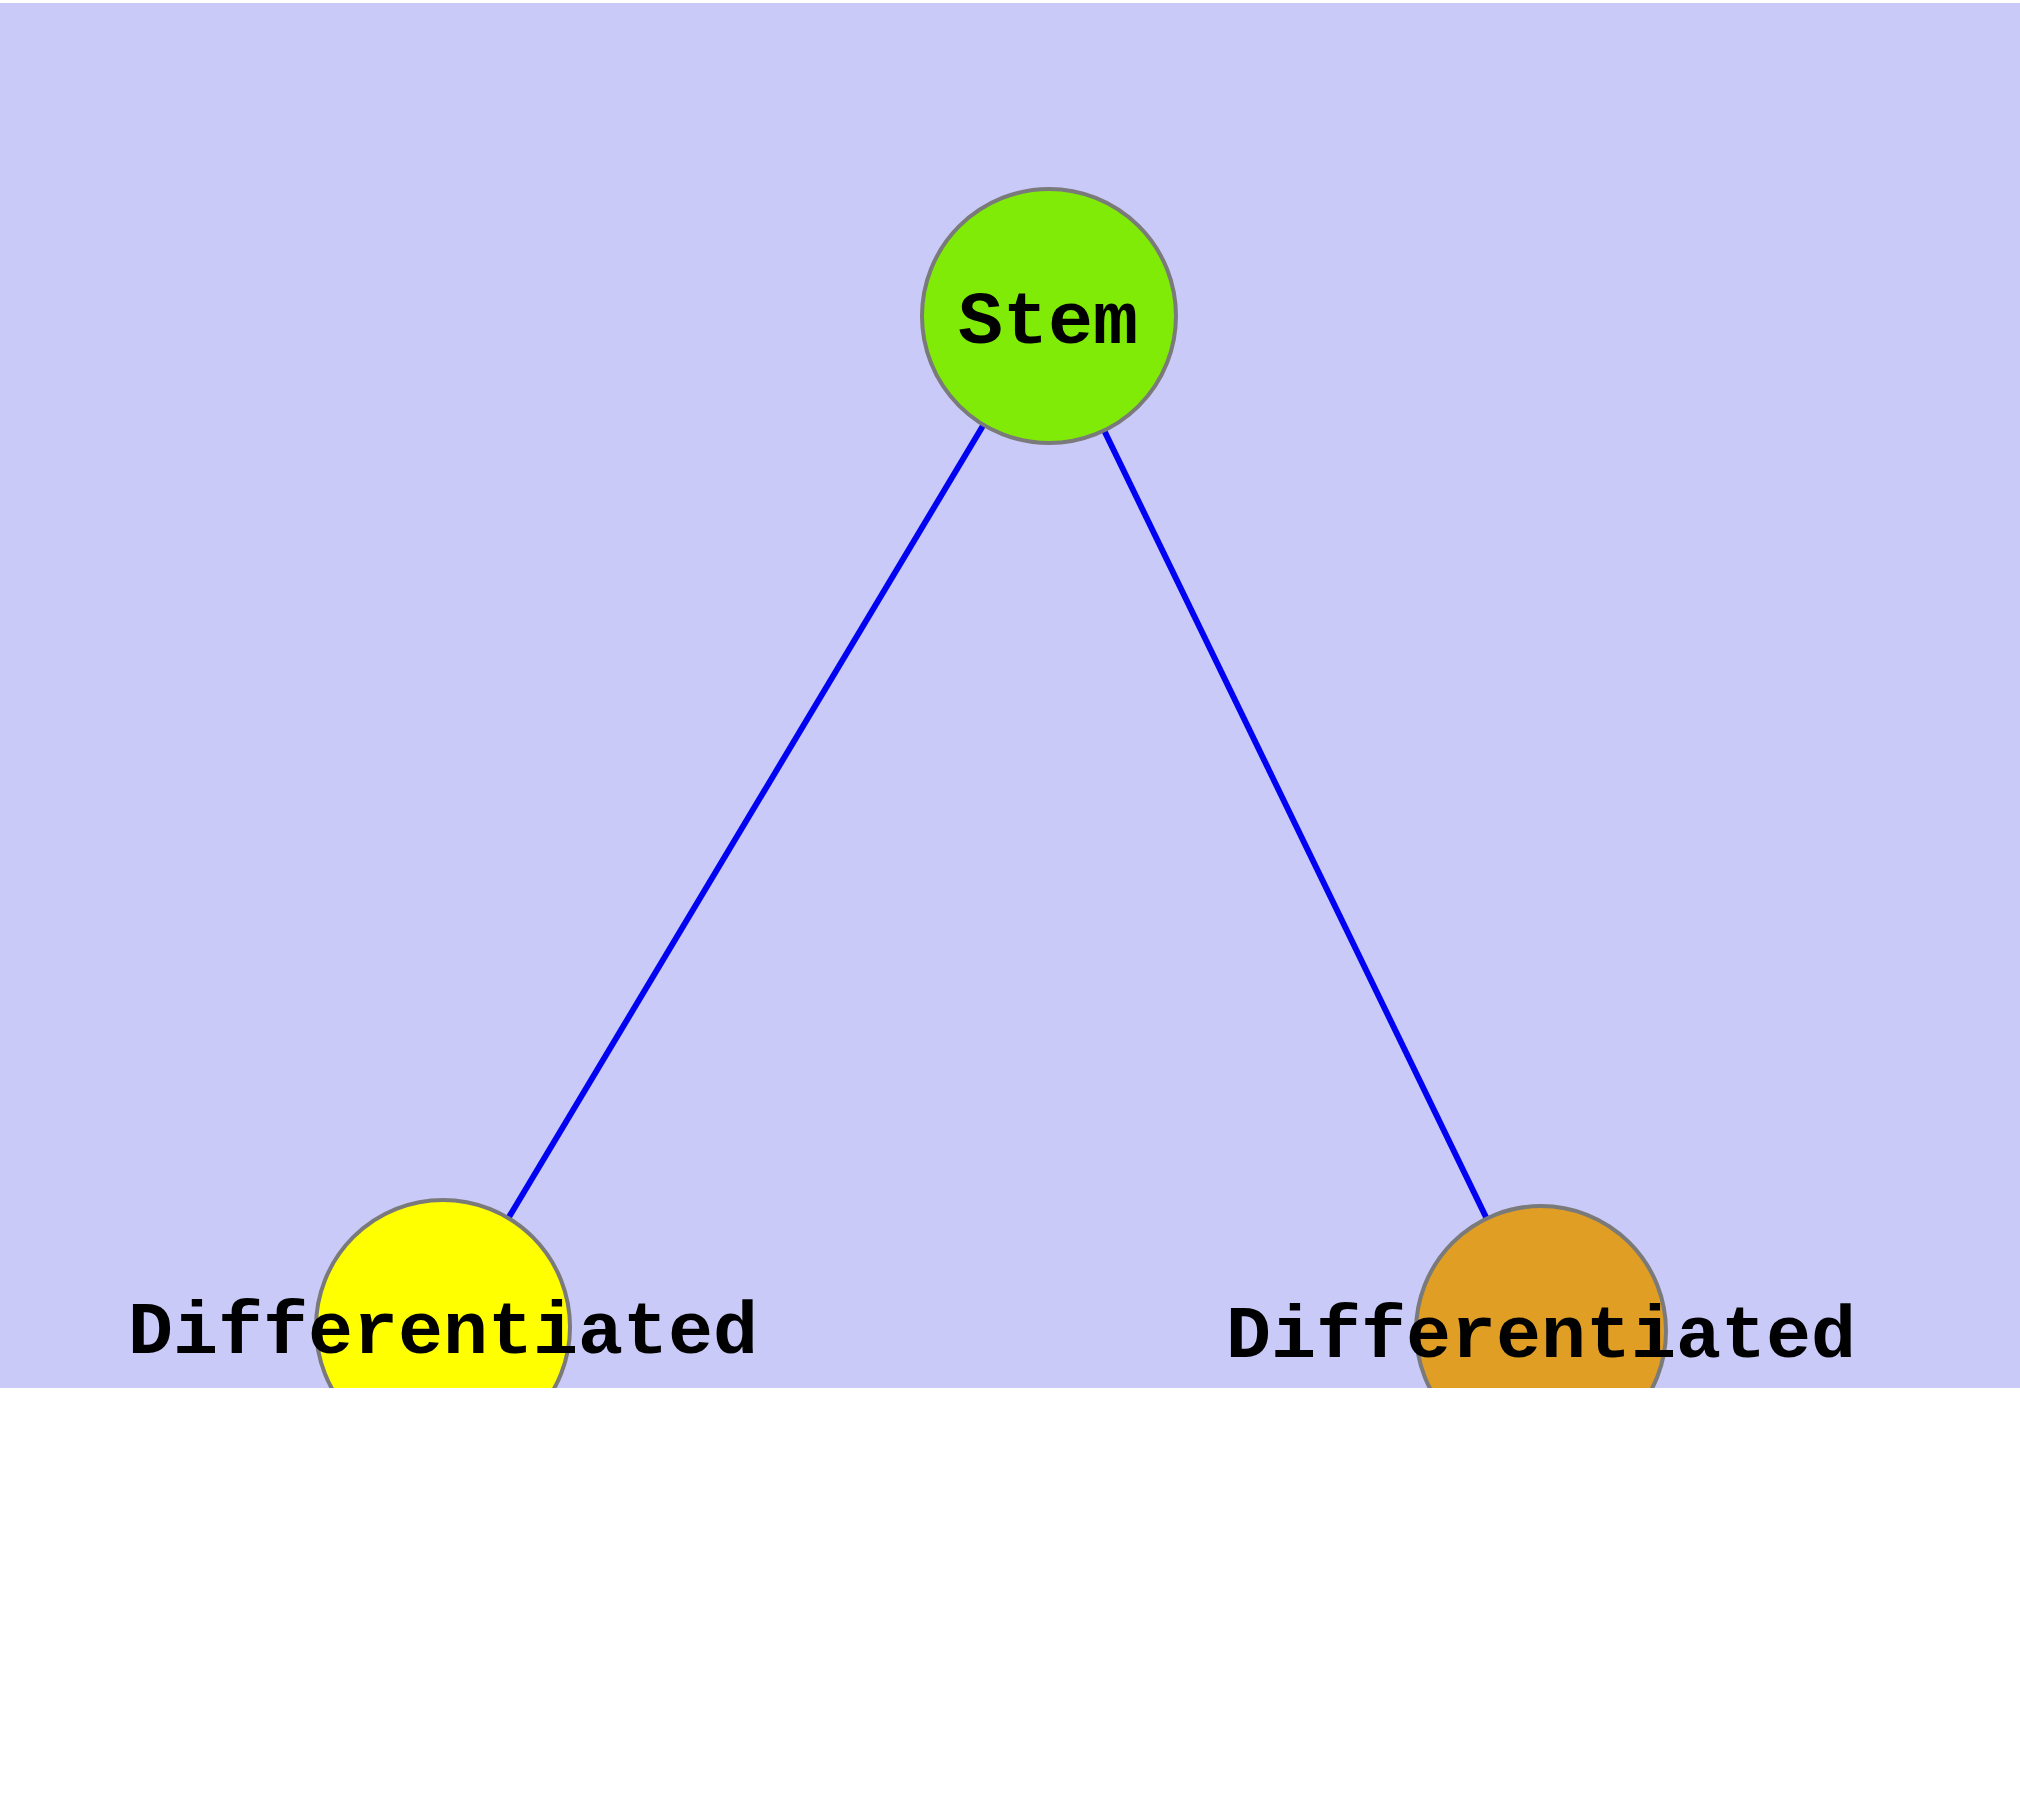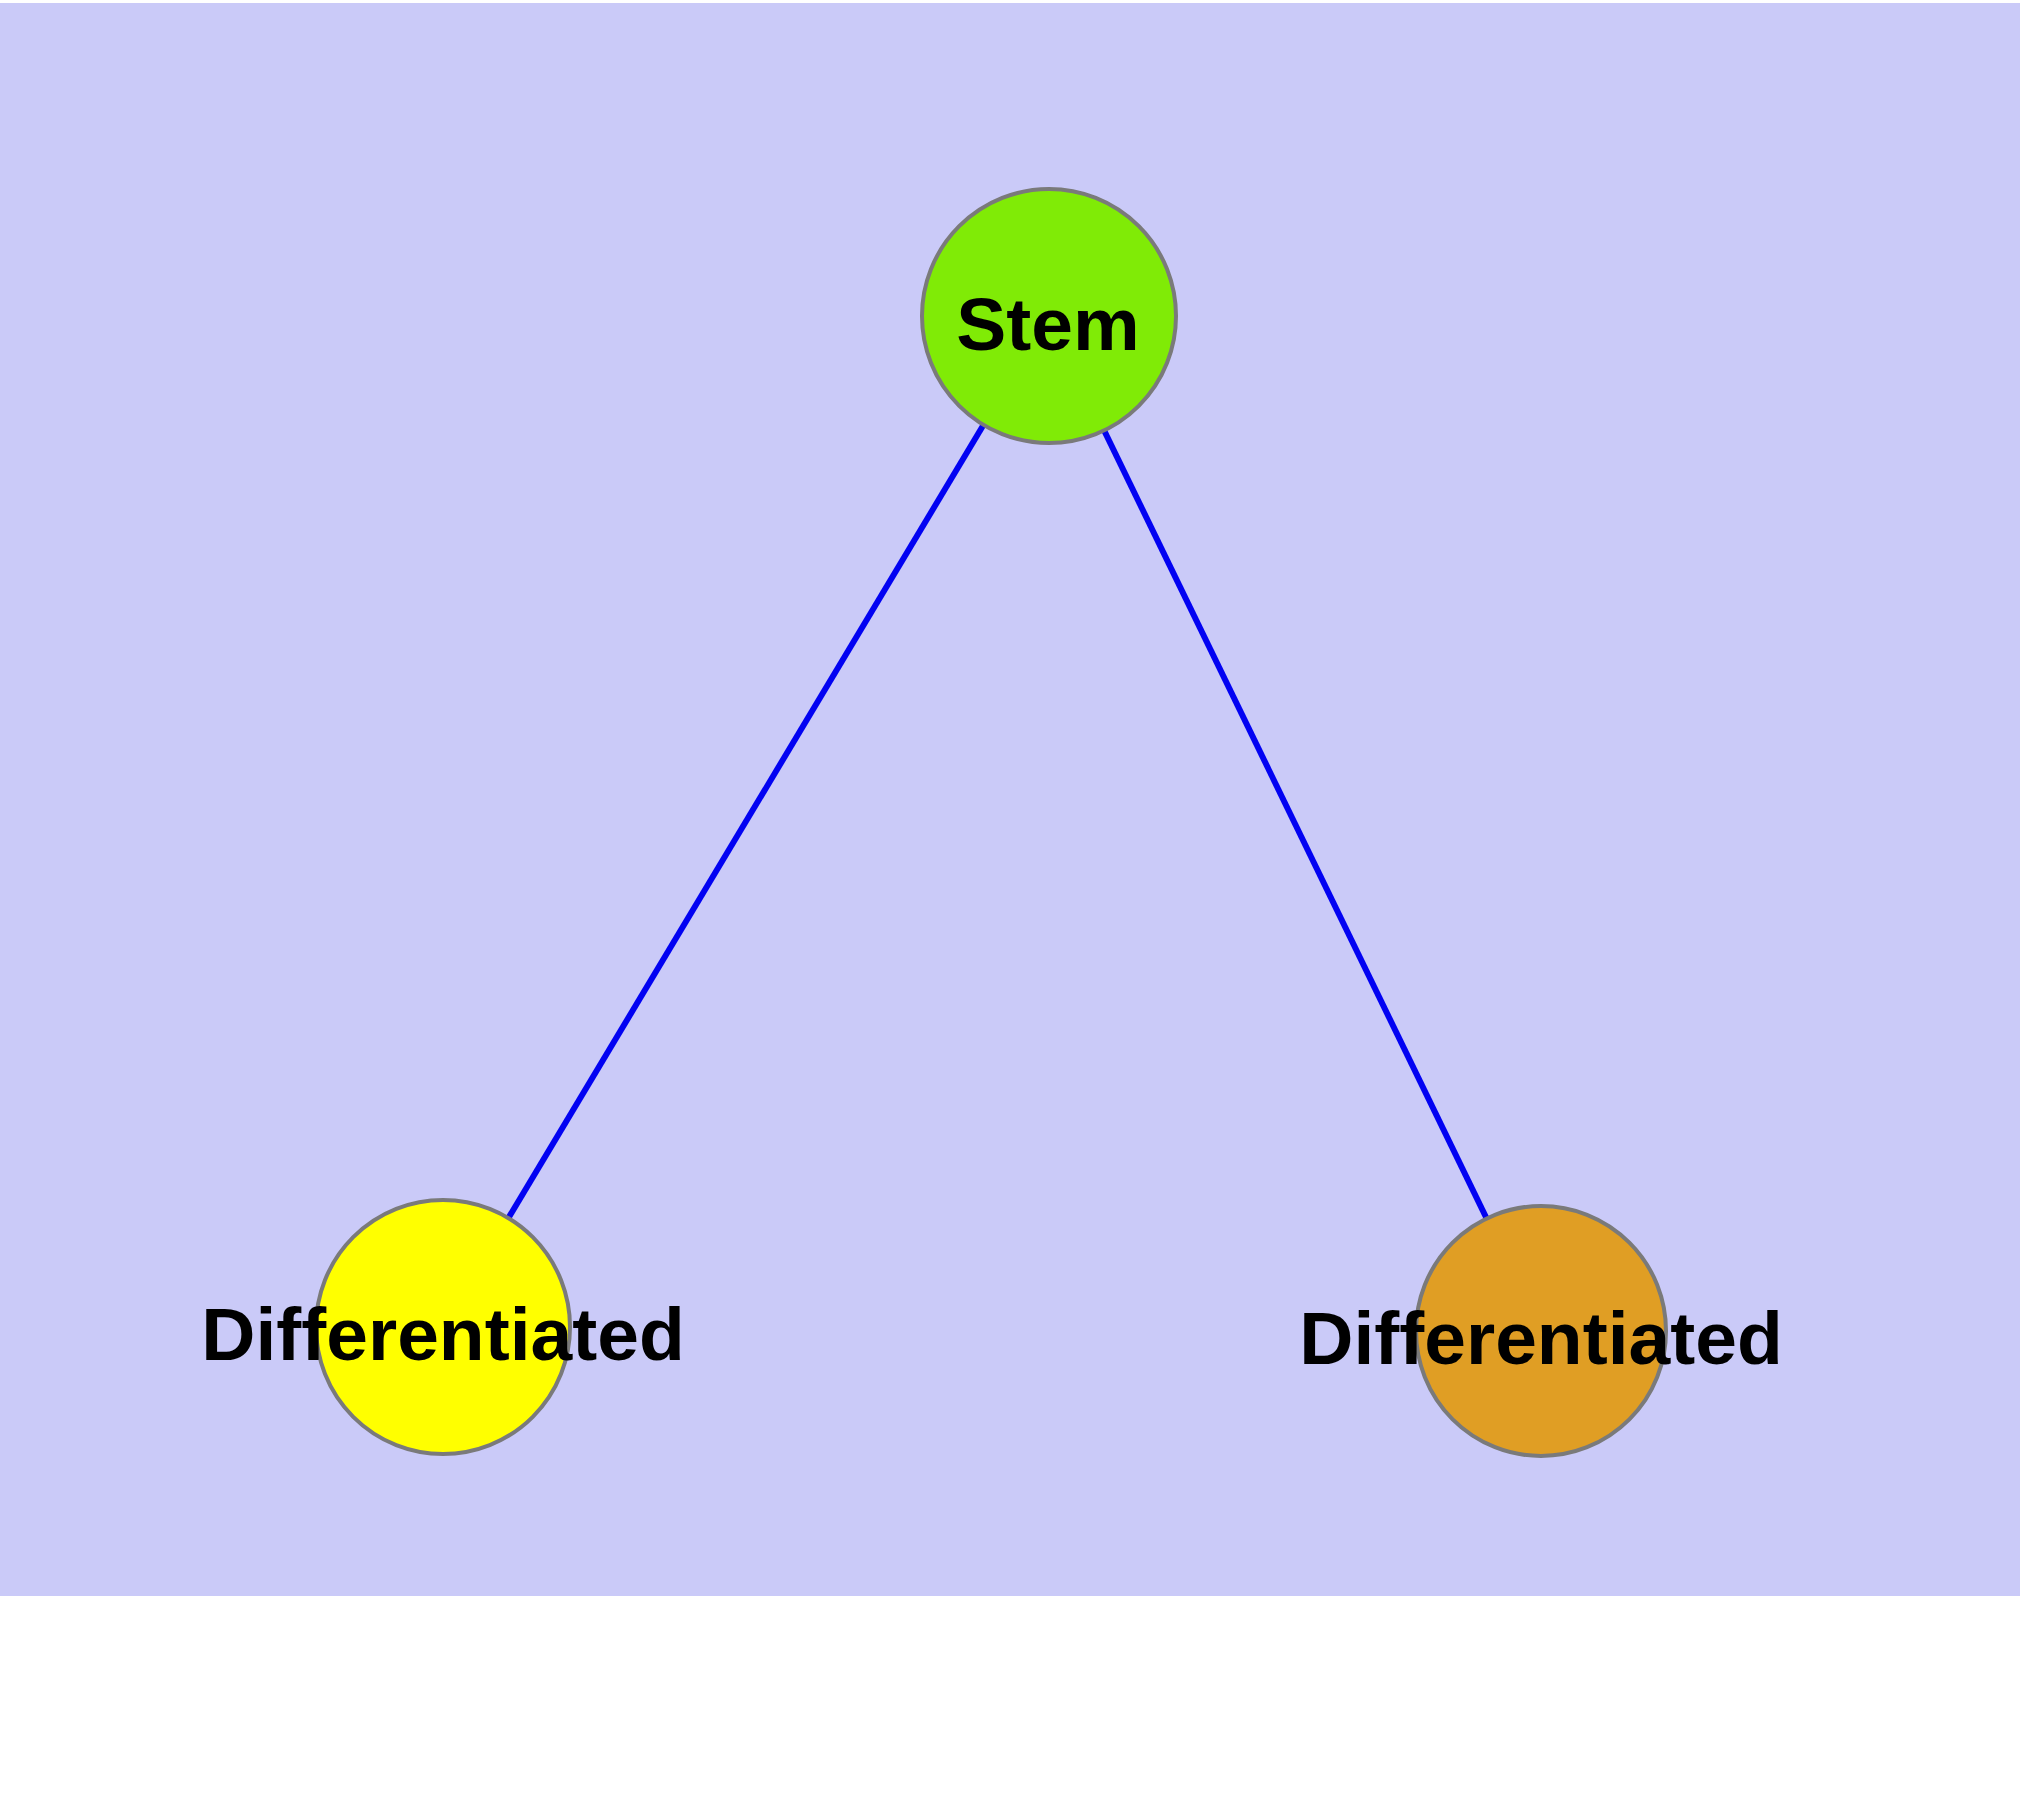--- a/index.html
+++ b/index.html
@@ -3,23 +3,23 @@
 <meta charset="utf-8">
 <style>
   html, body {
     margin: 0;
     padding: 0;
     background: #ffffff;
   }
   .canvas {
     position: relative;
     width: 2021px;
-    height: 1596px;
+    height: 1388px;
     overflow: hidden;
-    font-family: Liberation Sans, sans-serif;
+    font-family: Liberation Mono, monospace;
   }
   .top-strip {
     position: absolute;
     top: 0; left: 0; right: 0;
     height: 2.5px;
   }
   #edge-layer {
     position: absolute;
     top: 0; left: 0;
     width: 2021px;

